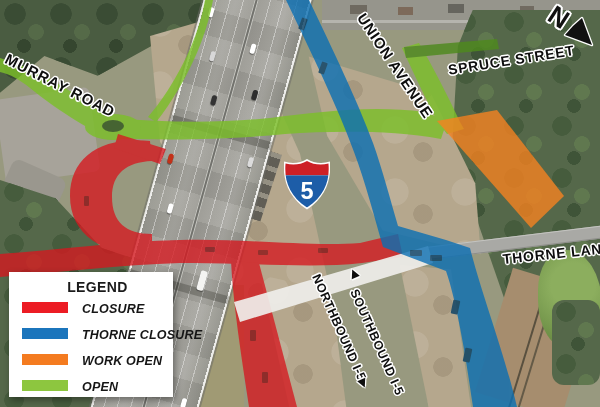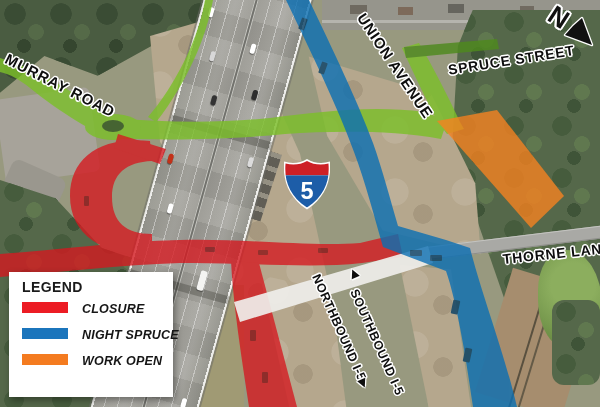--- a/index.html
+++ b/index.html
@@ -53,21 +53,21 @@
   .dir-arrow{
     font-size:15px;color:#0e0e0e;transform-origin:50% 50%;
     text-shadow:-1.5px 0 0 #fff,1.5px 0 0 #fff,0 -1.5px 0 #fff,0 1.5px 0 #fff;
   }
   #legend{
     left:9px;top:272px;width:164px;height:125px;background:#fff;
     box-shadow:2px 3px 7px rgba(0,0,0,.38);padding:7px 0 0 13px;
     position:absolute;
   }
   #legend .title{position:static;display:block;font-size:14px;font-weight:800;
-    color:#1a1a1a;letter-spacing:.4px;margin-bottom:7px;}
+    color:#1a1a1a;letter-spacing:.4px;margin-bottom:7px;text-align:center;}
   #legend .row{position:static;display:flex;align-items:flex-start;margin-bottom:12px;font-style:italic;}
   #legend .swatch{position:static;width:46px;height:11px;margin-right:14px;flex:0 0 auto;}
   #legend .item-label{position:static;font-size:12.5px;font-weight:800;color:#161616;
     letter-spacing:.2px;white-space:nowrap;}
   .compass-n{
     left:549px;top:2px;font-size:26px;font-weight:900;color:#111;
     transform:rotate(33deg);transform-origin:50% 50%;
     text-shadow:-2px 0 0 #fff,2px 0 0 #fff,0 -2px 0 #fff,0 2px 0 #fff,
       -1.5px -1.5px 0 #fff,1.5px -1.5px 0 #fff,-1.5px 1.5px 0 #fff,1.5px 1.5px 0 #fff;
   }
@@ -195,21 +195,25 @@
   </svg>
 
   <div id="legend">
     <span class="title">LEGEND</span>
     <div class="row">
       <span class="swatch" style="background: rgb(236, 28, 36);"></span>
       <span class="item-label">CLOSURE</span>
     </div>
     <div class="row">
       <span class="swatch" style="background: rgb(27, 117, 188);"></span>
-      <span class="item-label">NIGHT SPRUCE</span>
+      <span class="item-label">THORNE CLOSURE</span>
     </div>
     <div class="row">
       <span class="swatch" style="background: rgb(244, 123, 32);"></span>
       <span class="item-label">WORK OPEN</span>
     </div>
+    <div class="row">
+      <span class="swatch" style="background: rgb(141, 198, 63);"></span>
+      <span class="item-label">OPEN</span>
+    </div>
   </div>
 
 </div>
 
 </body></html>

